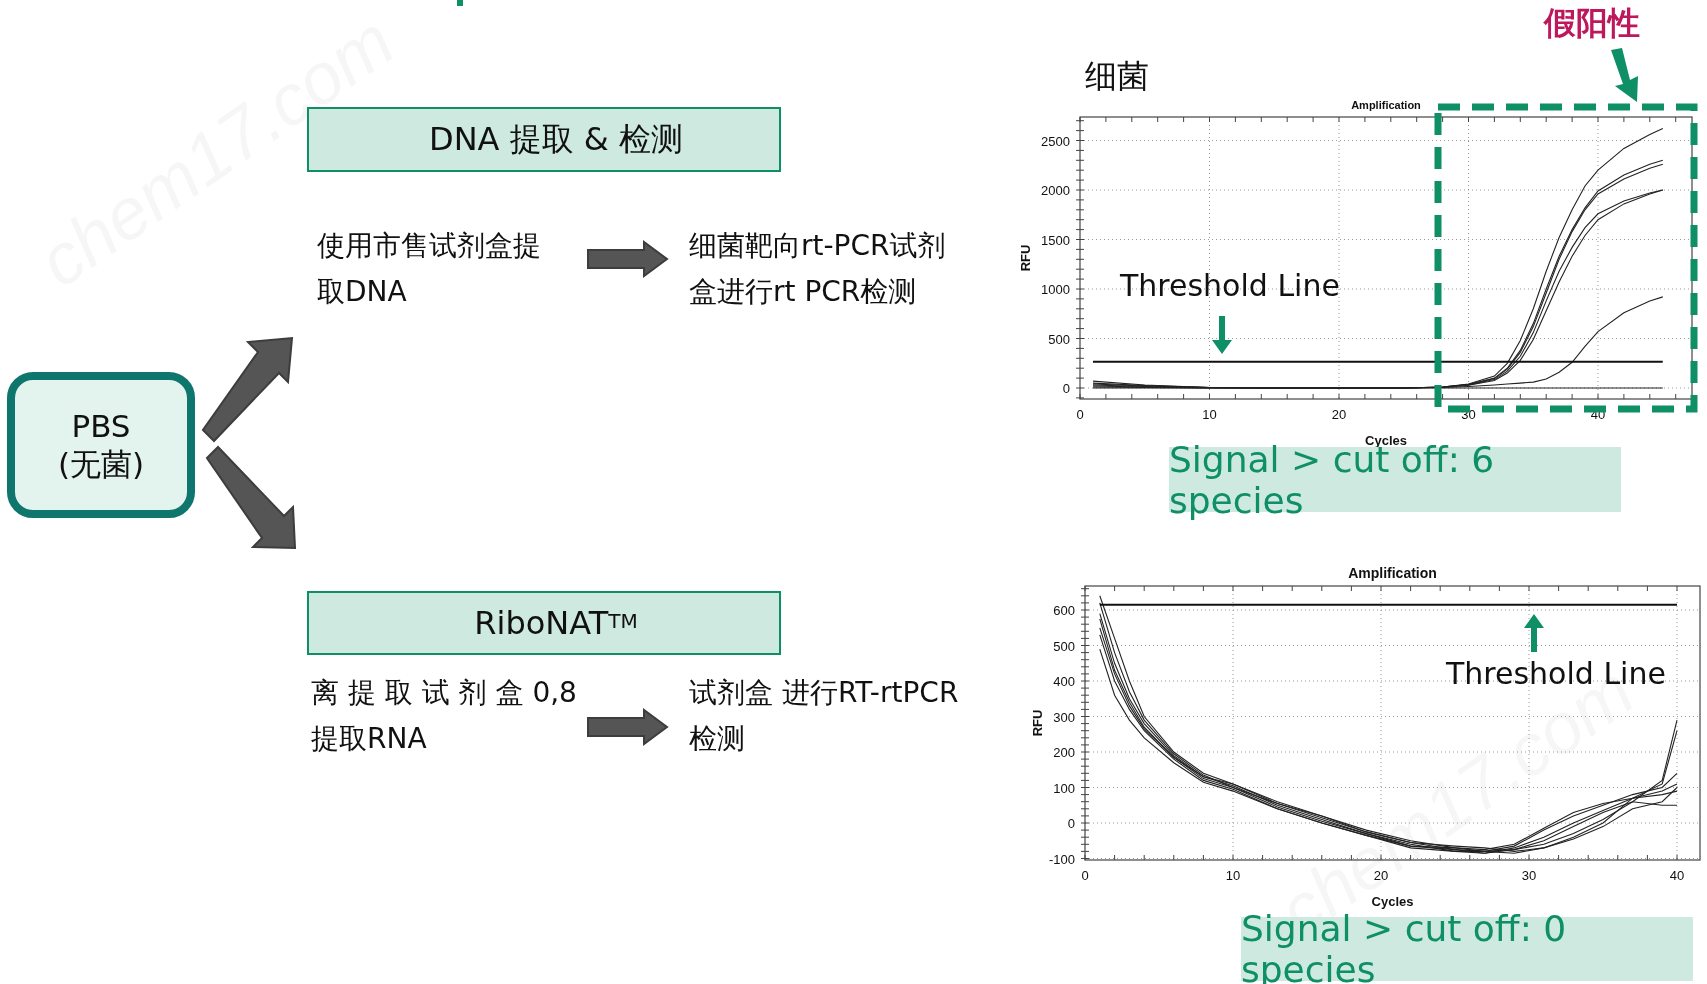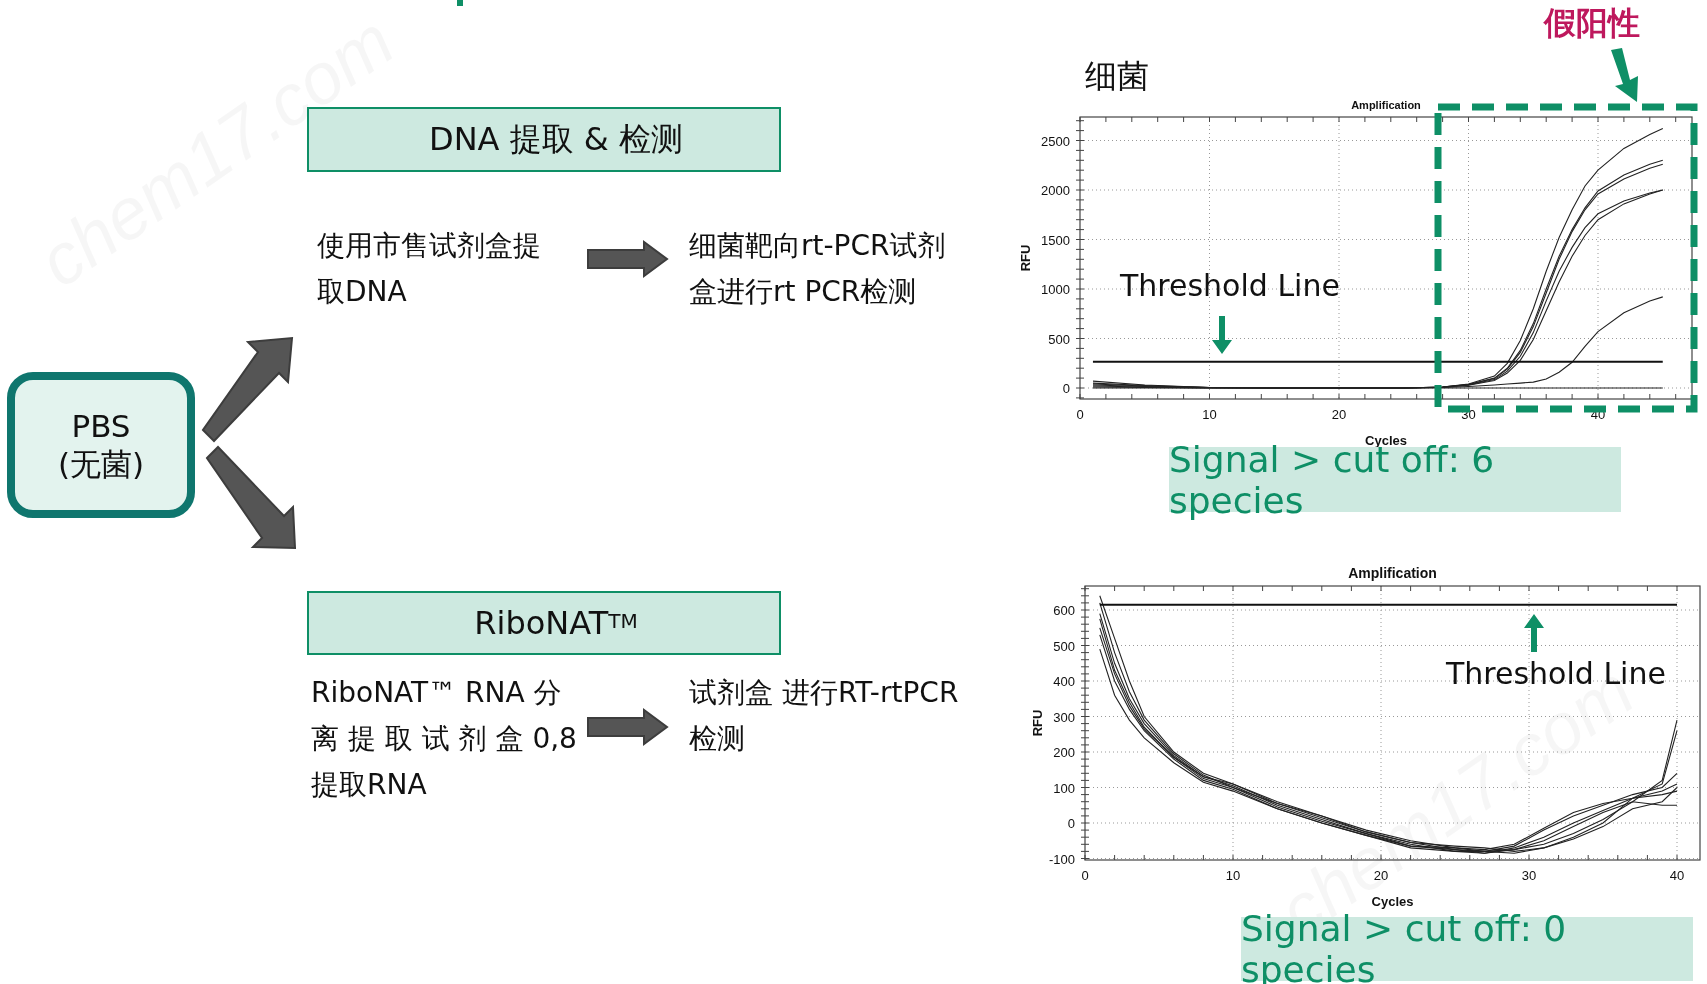--- a/index.html
+++ b/index.html
@@ -51,21 +51,20 @@
 <div class="step" style="left:689px;top:223px;">
   <div>细菌靶向rt-PCR试剂</div>
   <div>盒进行rt PCR检测</div>
 </div>
 
 <div class="hdr-box" style="left:307px;top:571px;width:474px;height:64px;margin-top:20px;">
   <span>RiboNAT</span>
     <sup>TM</sup>
 </div>
 <div class="step" style="left:311px;top:670px;">
-  <div>RiboNAT™ RNA 分</div>
   <div>离 提 取 试 剂 盒 0,8</div>
   <div>提取RNA</div>
 </div>
 <svg class="abs" style="left:586px;top:708px;" width="84" height="38" viewBox="0 0 84 38">
   <polygon points="2,10 58,10 58,2 81,19 58,36 58,28 2,28" fill="#555555" stroke="#3d3d3d" stroke-width="2"></polygon>
 </svg>
 <div class="step" style="left:689px;top:670px;">
   <div>试剂盒  进行RT-rtPCR</div>
   <div>检测</div>
 </div>

